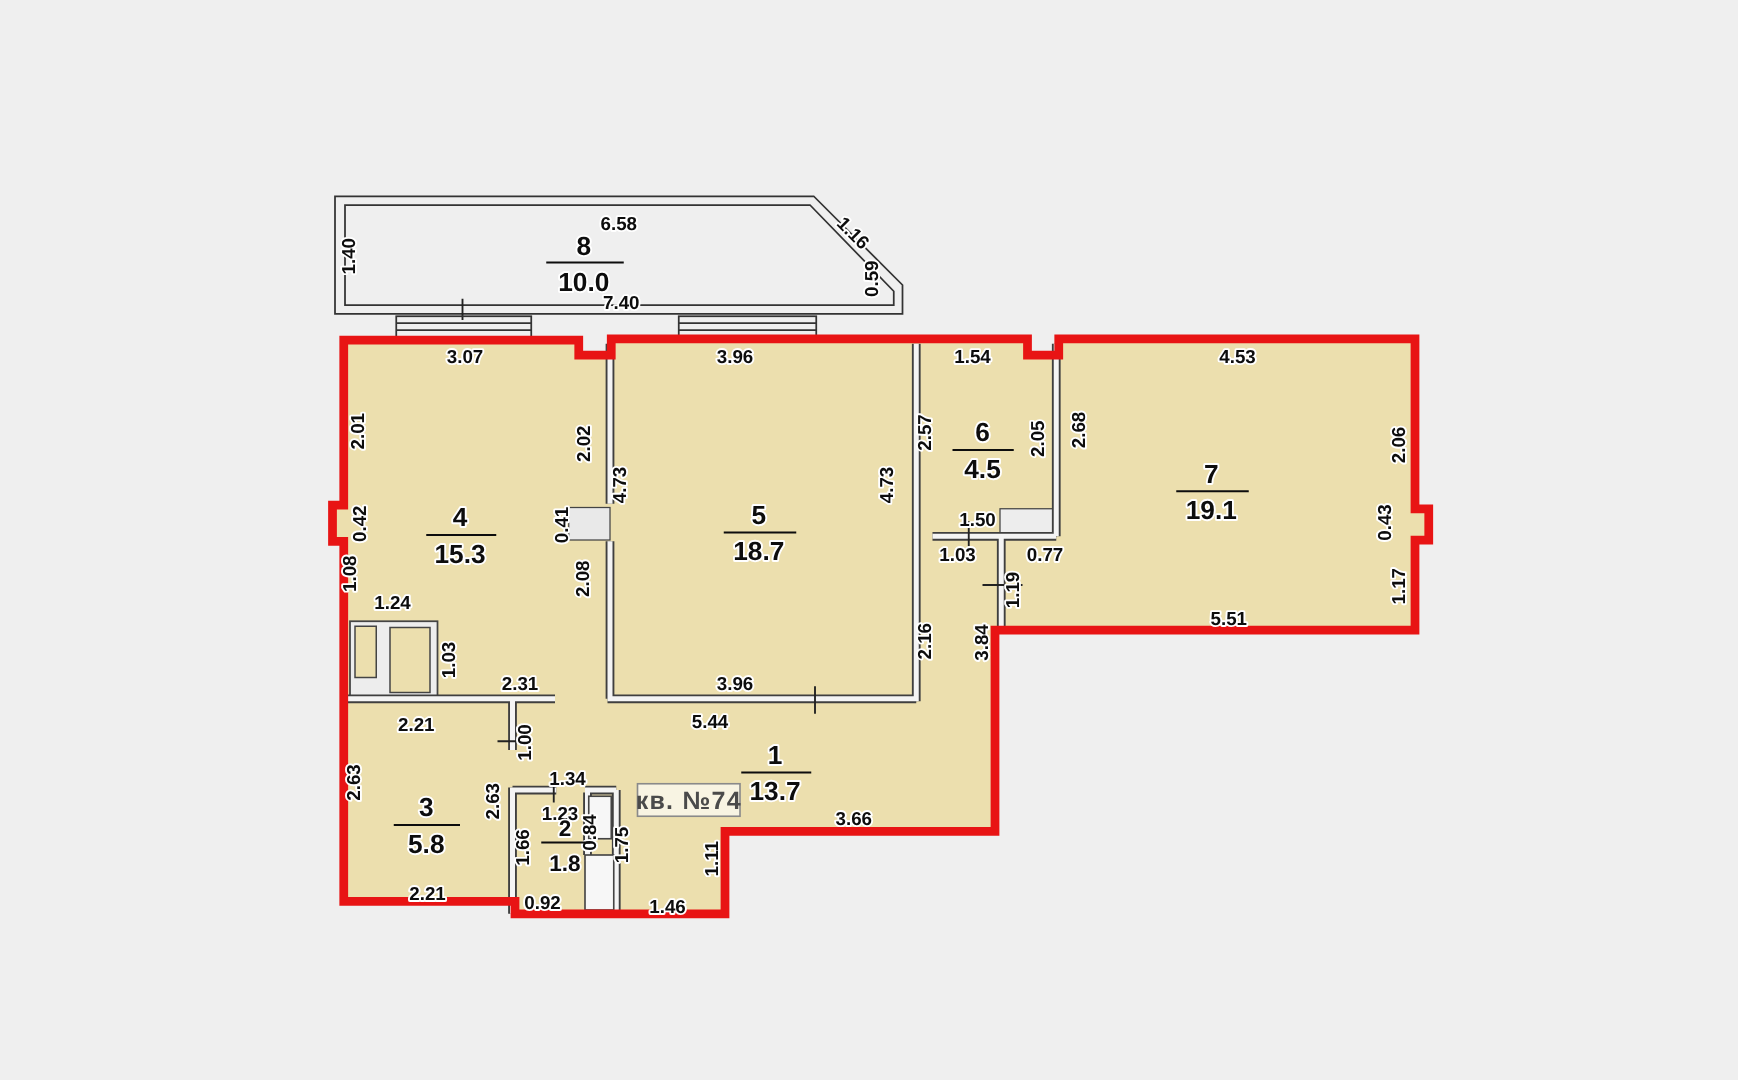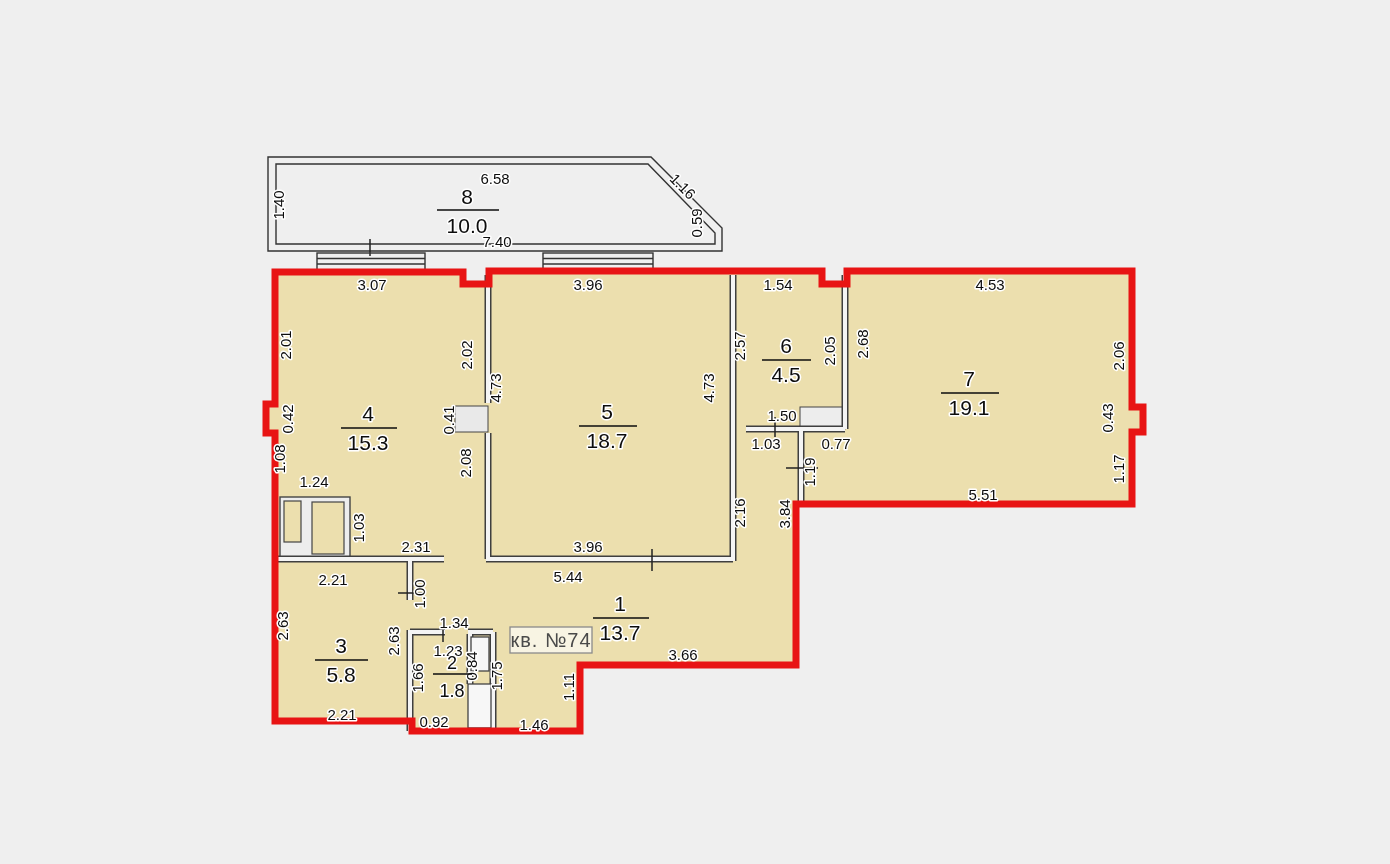--- a/index.html
+++ b/index.html
@@ -1,16 +1,16 @@
 <!DOCTYPE html>
 <html><head>
 <meta charset="utf-8">
 <style>
   html,body{margin:0;padding:0;background:#efefef;}
-  .stage{width:1390px;height:864px;position:relative;font-family:"Liberation Sans",sans-serif;}
+  .stage{width:1390px;height:864px;position:relative;font-family:"Liberation Sans",sans-serif;font-weight:bold;}
   svg{display:block;}
   text{fill:#0d0d0d;paint-order:stroke;stroke:#ffffff;stroke-width:3px;stroke-linejoin:round;
        font-family:"Liberation Sans",sans-serif;}
   .dim{font-size:15px;}
   .roomnum{font-size:21px;}
   .roomnum-sm{font-size:18px;}
   .apt-label{font-size:20px;fill:#4a4a4a;stroke:none;letter-spacing:1px;}
   .wall-dark{stroke:#3f3f3f;stroke-width:7;fill:none;}
   .wall-light{stroke:#f4f4f4;stroke-width:4;fill:none;}
   .thin{stroke:#333;stroke-width:1.4;fill:none;}

